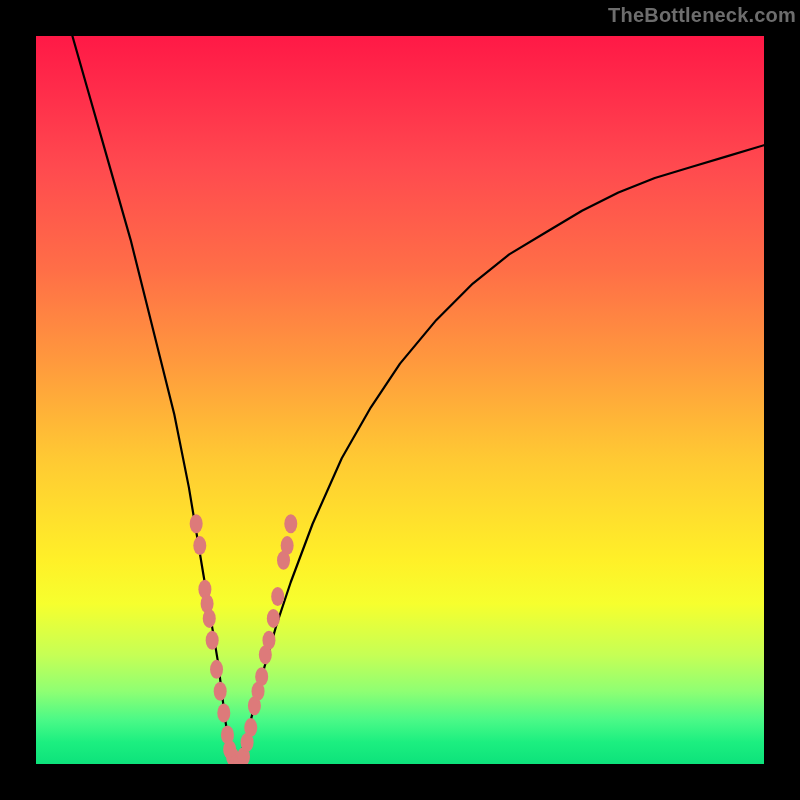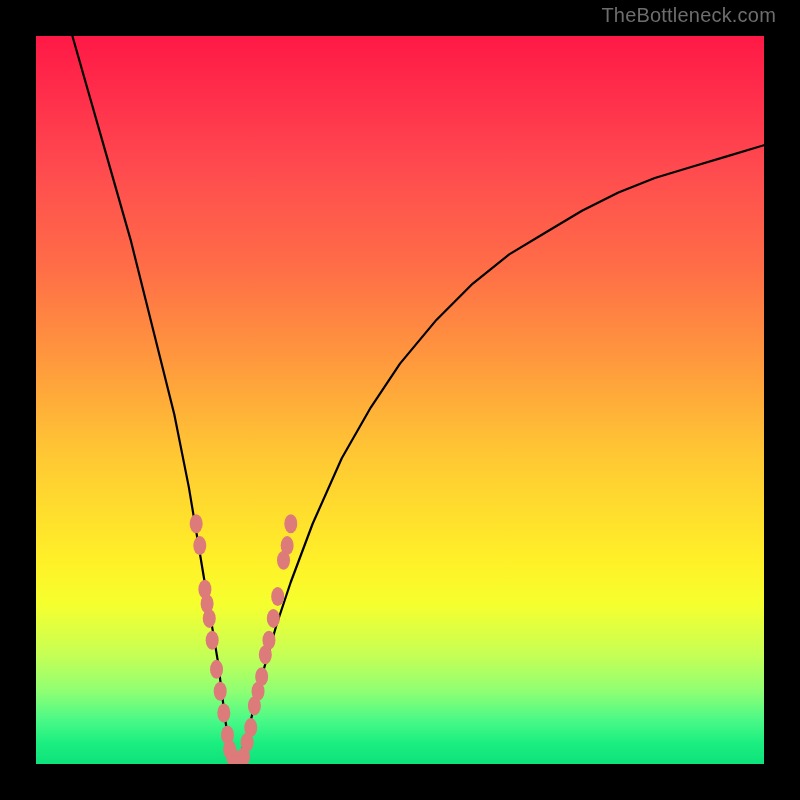--- a/index.html
+++ b/index.html
@@ -46,25 +46,25 @@
       #c6ff55 85%,
       #8fff73 90%,
       #4af987 94%,
       #1cef80 97%,
       #0de27b 100%
     );
   }
   .watermark {
     position: absolute;
     top: 4px;
-    right: 24px;
+    right: 4px;
     color: #6d6d6d;
     font-size: 20px;
     letter-spacing: 0.2px;
-    font-weight: 400;
+    font-weight: 700;
     user-select: none;
   }
   svg.curves {
     position: absolute;
     left: 0;
     top: 0;
     width: 100%;
     height: 100%;
     overflow: visible;
   }

